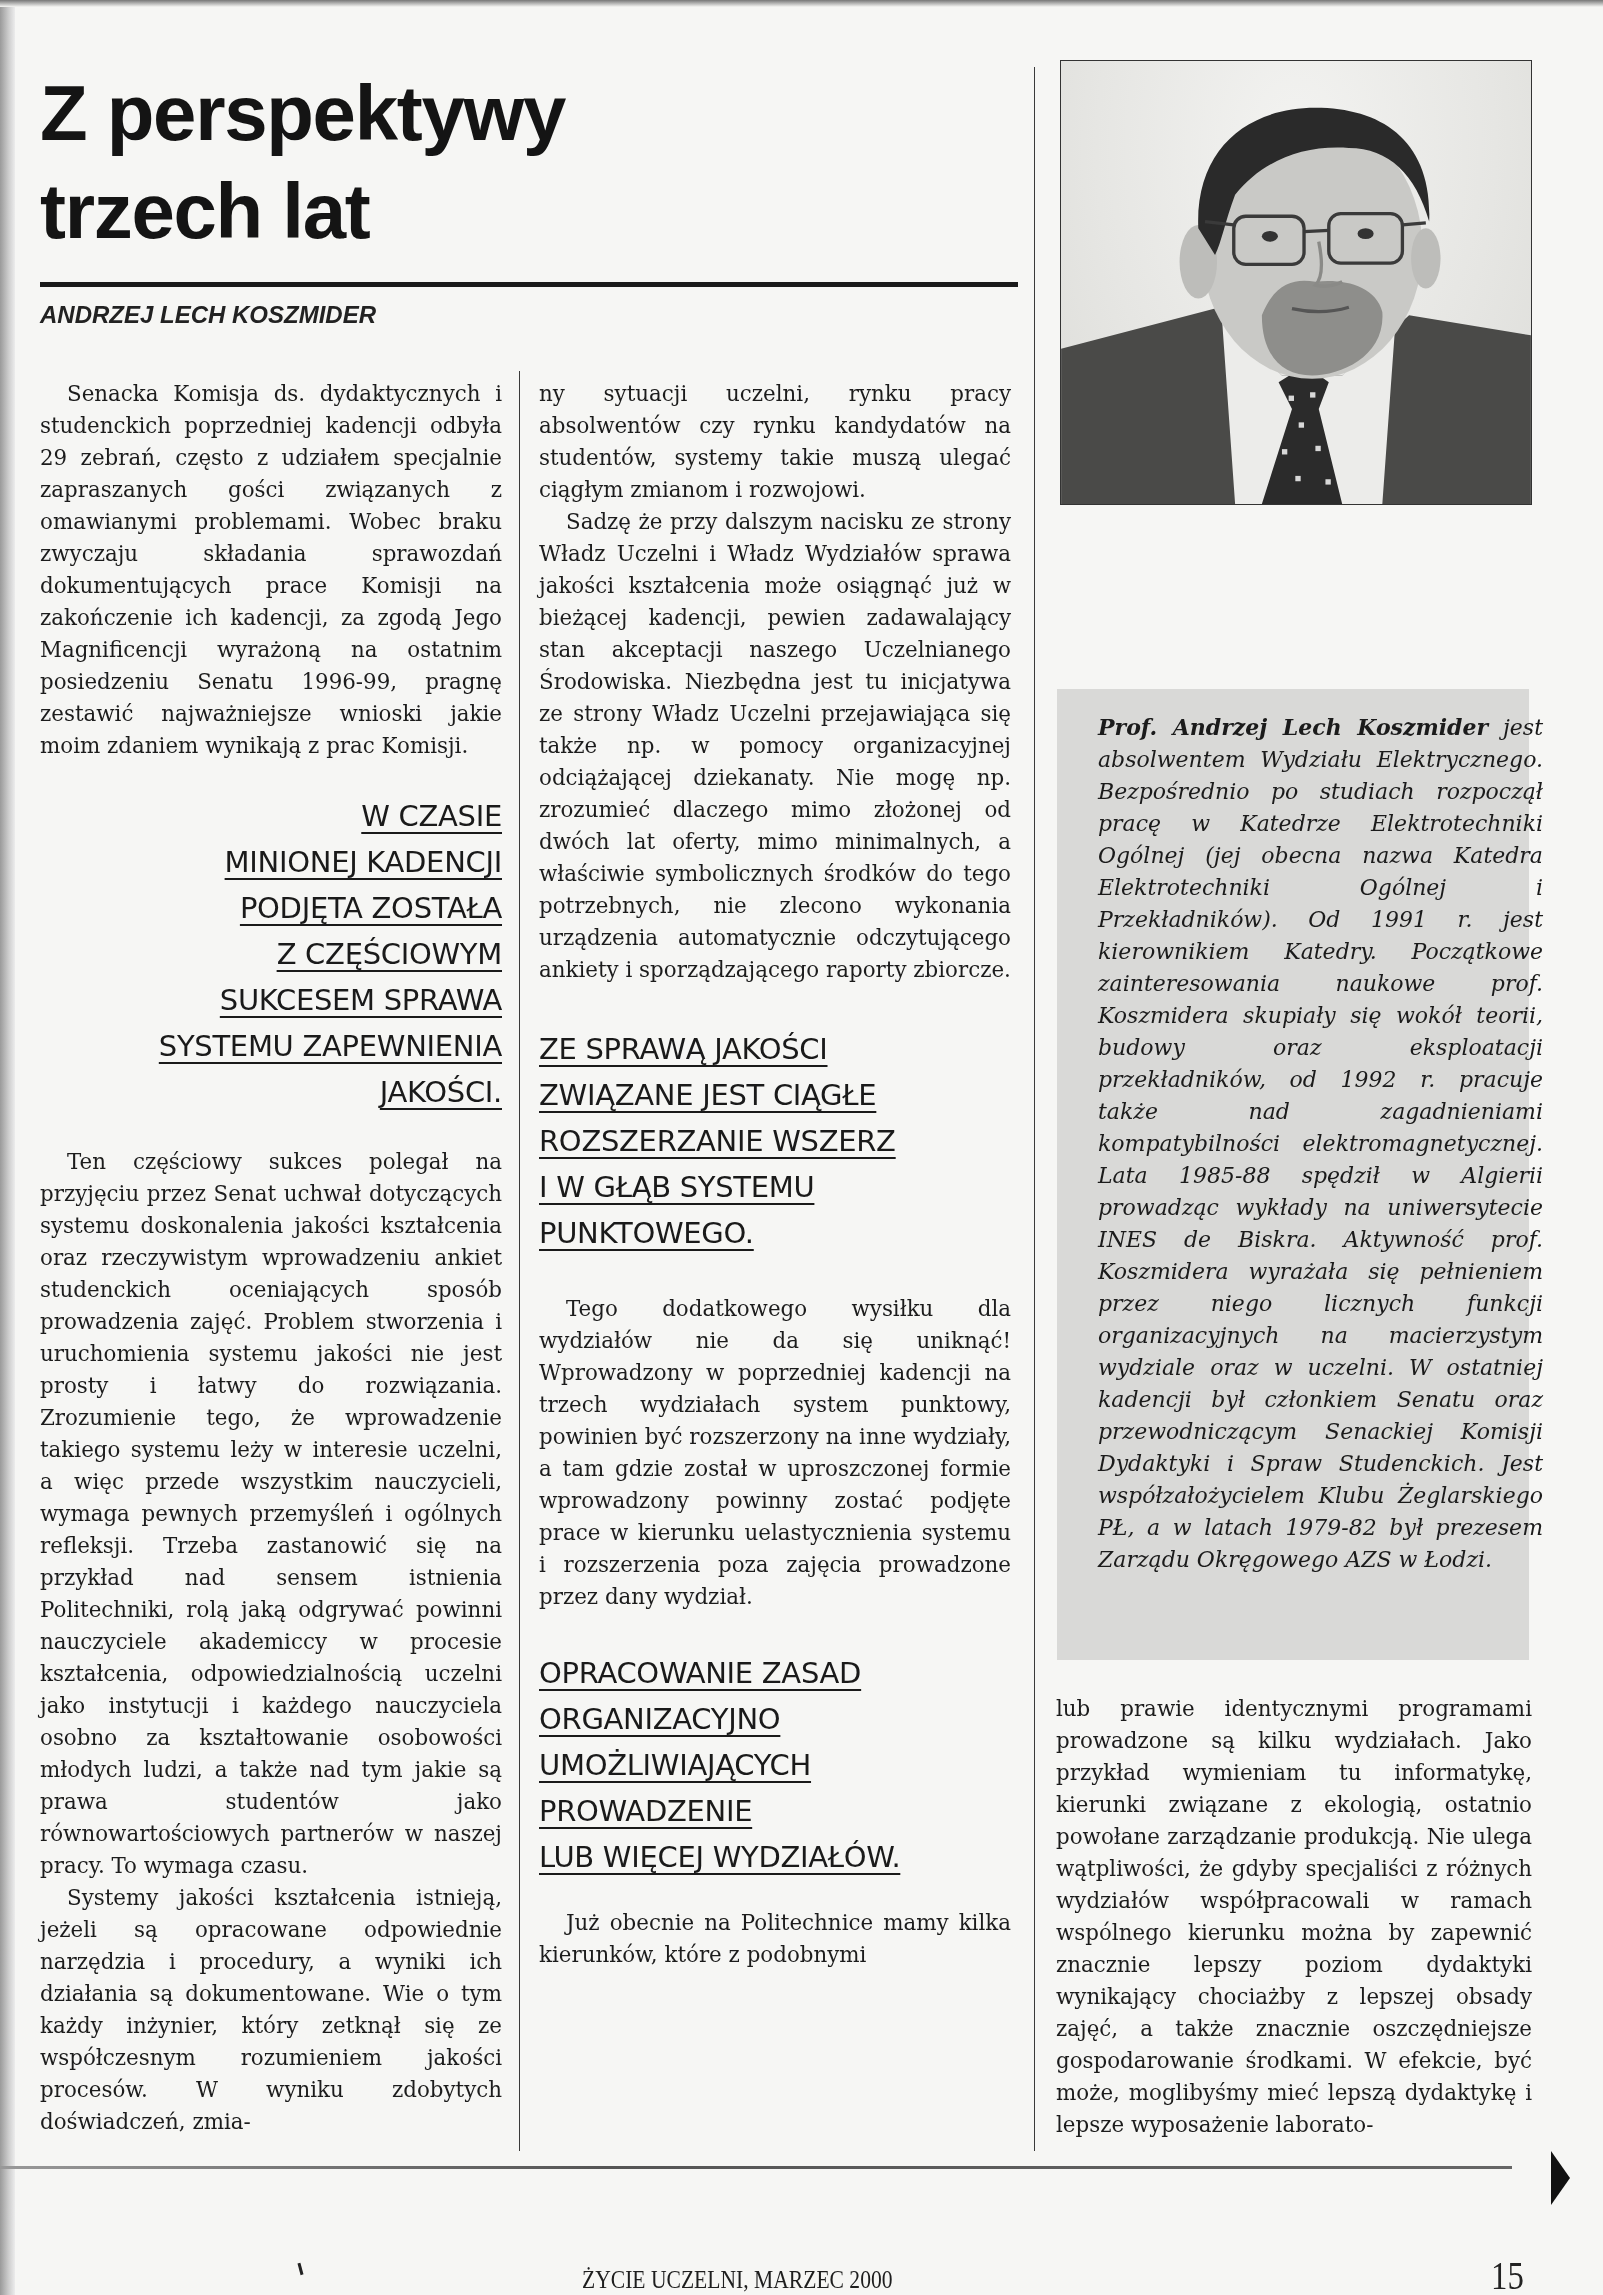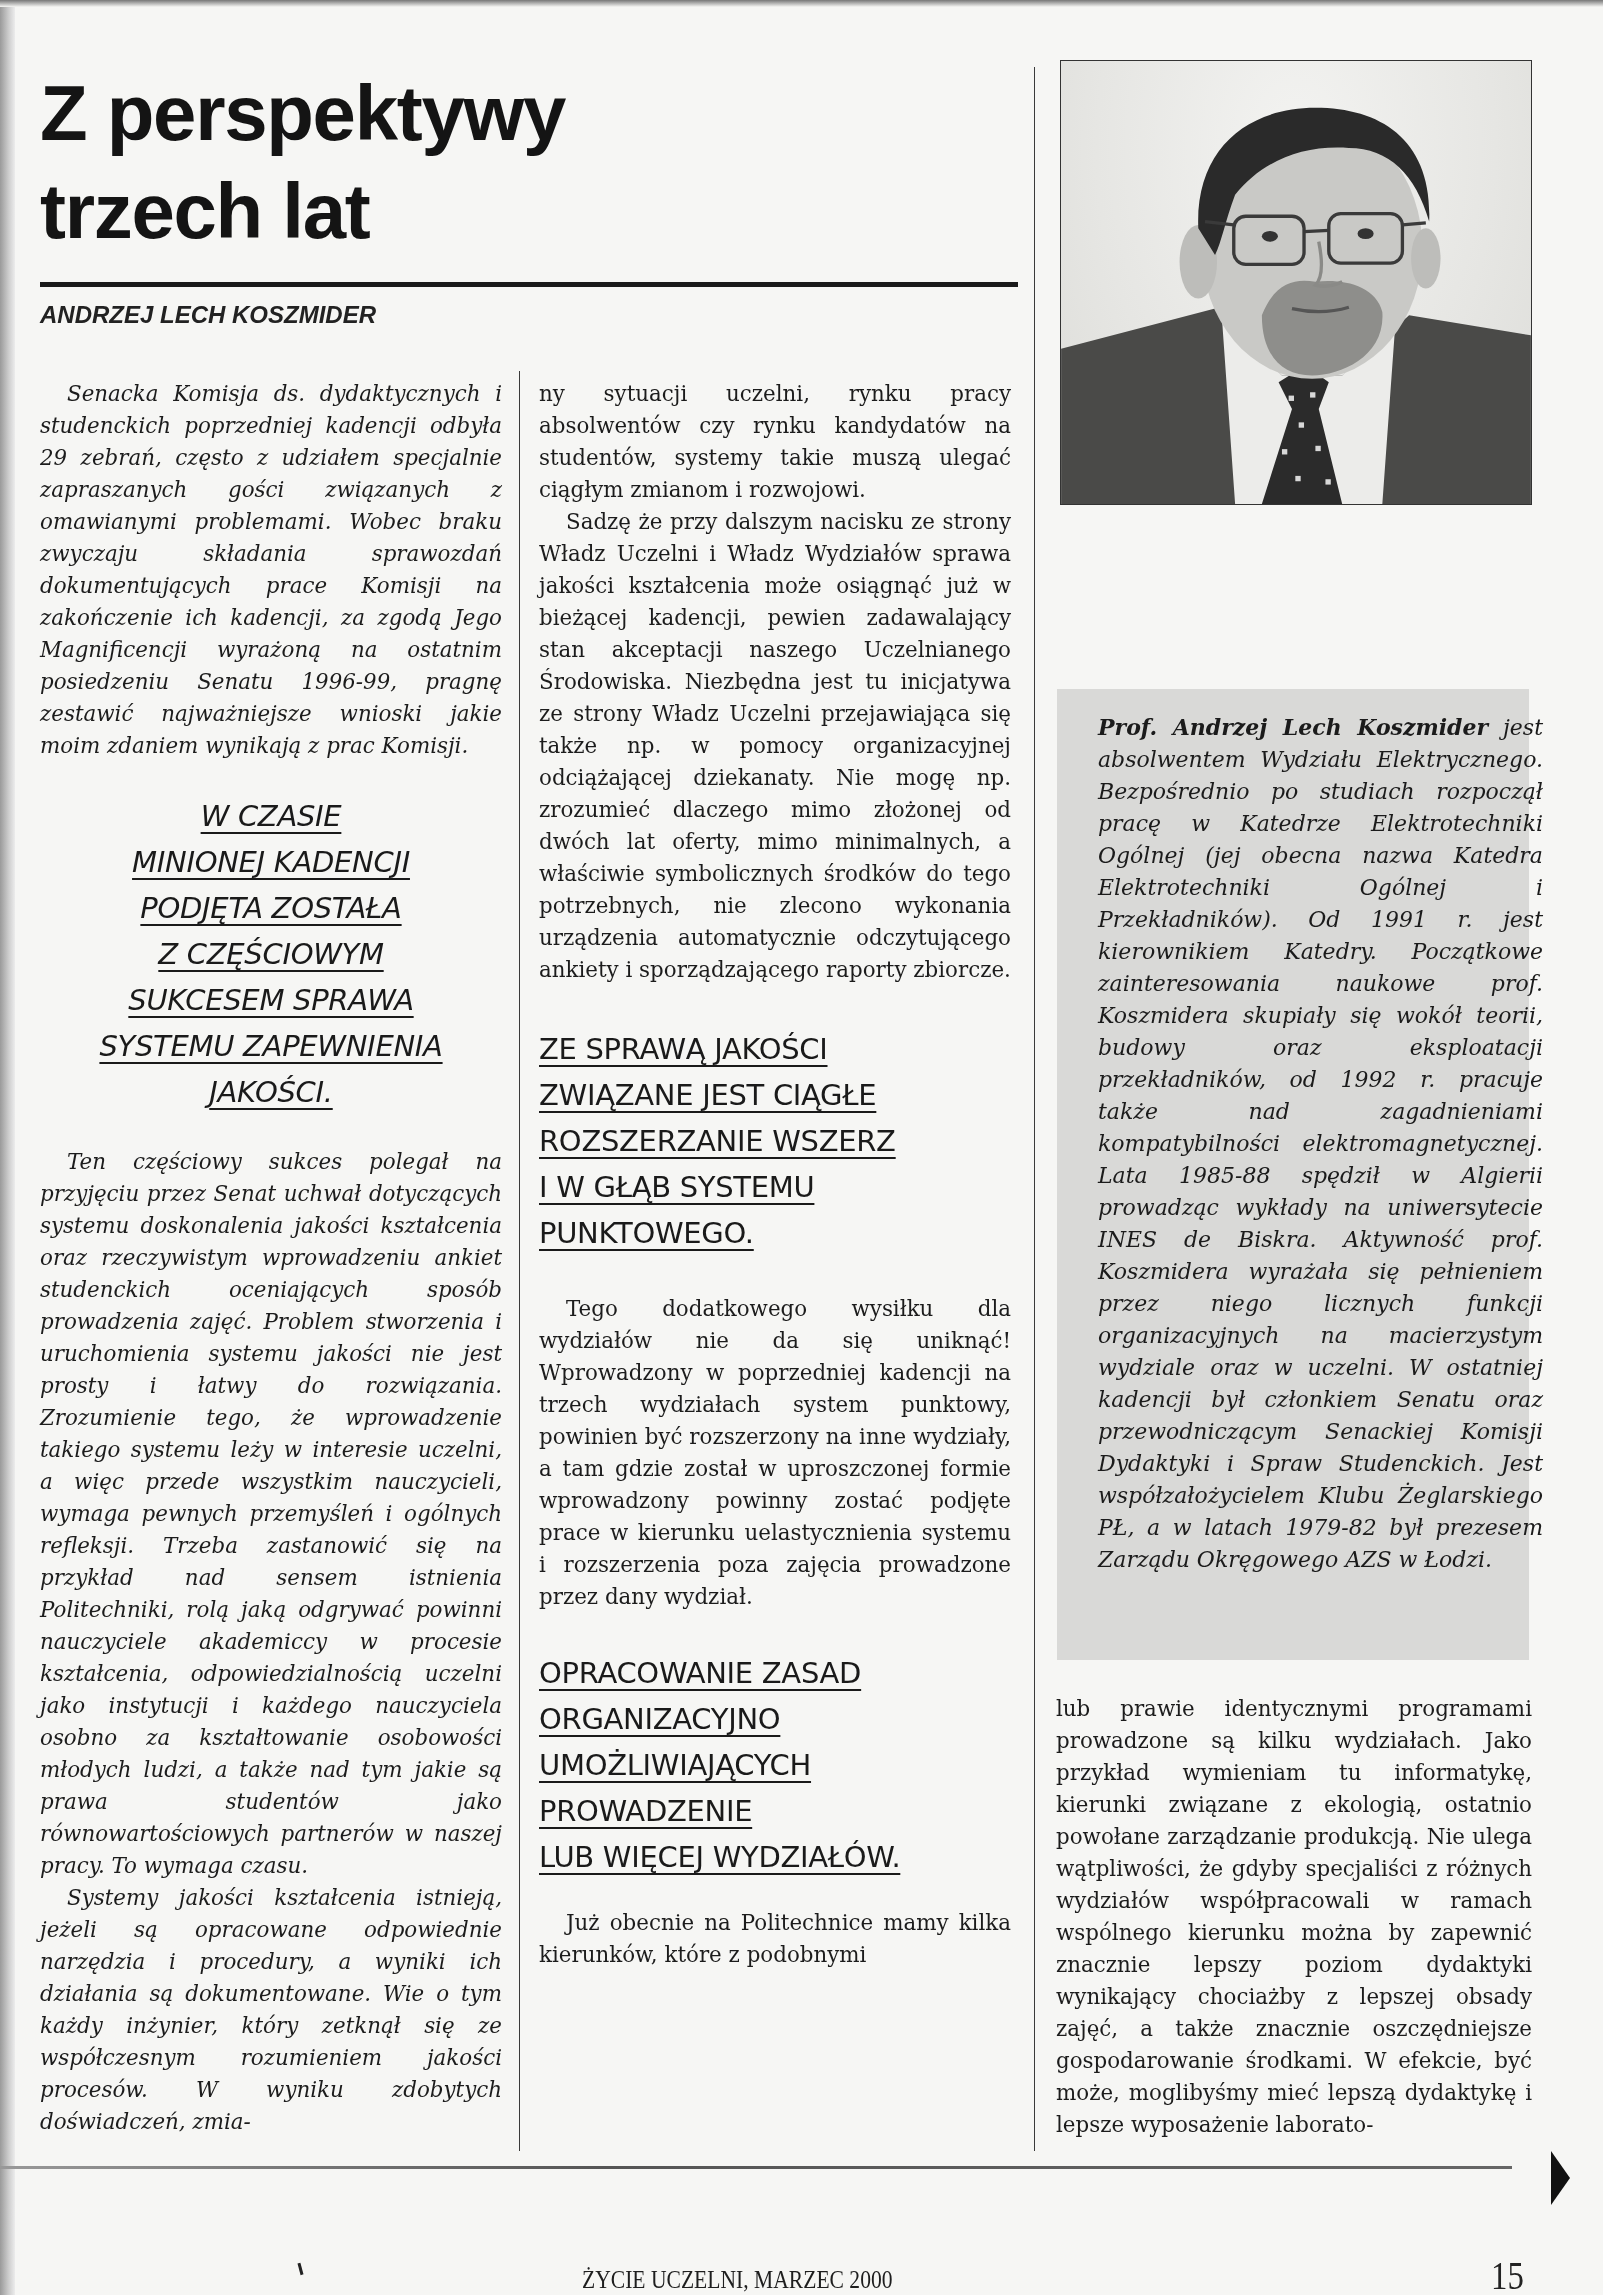--- a/index.html
+++ b/index.html
@@ -25,39 +25,39 @@
   }
   .title-rule {
     position: absolute; left: 40px; top: 282px; width: 978px; height: 4.7px; background: #1a1a1a;
   }
   .byline {
     position: absolute; left: 40px; top: 301px;
     font-family: "Liberation Sans", "DejaVu Sans", sans-serif;
     font-style: italic; font-weight: bold; font-size: 24px; color: #222;
   }
   .col { position: absolute; }
-  .col1 { left: 40px; top: 378px; width: 462px; font-style: italic; }
+  .col1 { left: 40px; top: 378px; width: 462px; }
   .col2 { left: 539px; top: 378px; width: 472px; }
   .col3 { left: 1056px; top: 1693px; width: 476px; }
   .divider { position: absolute; width: 1.3px; background: #3a3a3a; }
   .p {
     font-size: 21.4px; line-height: 32px; text-align: justify; margin: 0;
     text-indent: 27px; hyphens: auto;
   }
   .p.noindent { text-indent: 0; }
   .lead {
     font-family: "DejaVu Sans", "Liberation Sans", sans-serif;
     font-size: 29px; line-height: 46px; text-transform: uppercase;
     letter-spacing: -0.3px; color: #1a1a1a; margin: 0;
   }
   .lead span {
     text-decoration: underline; text-decoration-thickness: 2px;
     text-underline-offset: 6px;
   }
-  .lead.right { text-align: center; }
+  .lead.right { text-align: right; }
   .lead.left { text-align: left; }
   .photo {
     position: absolute; left: 1060px; top: 60px; width: 470px; height: 443px;
     border: 1.3px solid #333; overflow: hidden;
     background: radial-gradient(ellipse at 50% 20%, #f3f3f1 0%, #e6e6e3 60%, #dcdcd8 100%);
   }
   .caption-box {
     position: absolute; left: 1057px; top: 689px; width: 472px; height: 971px;
     background: #d9d9d7;
   }

